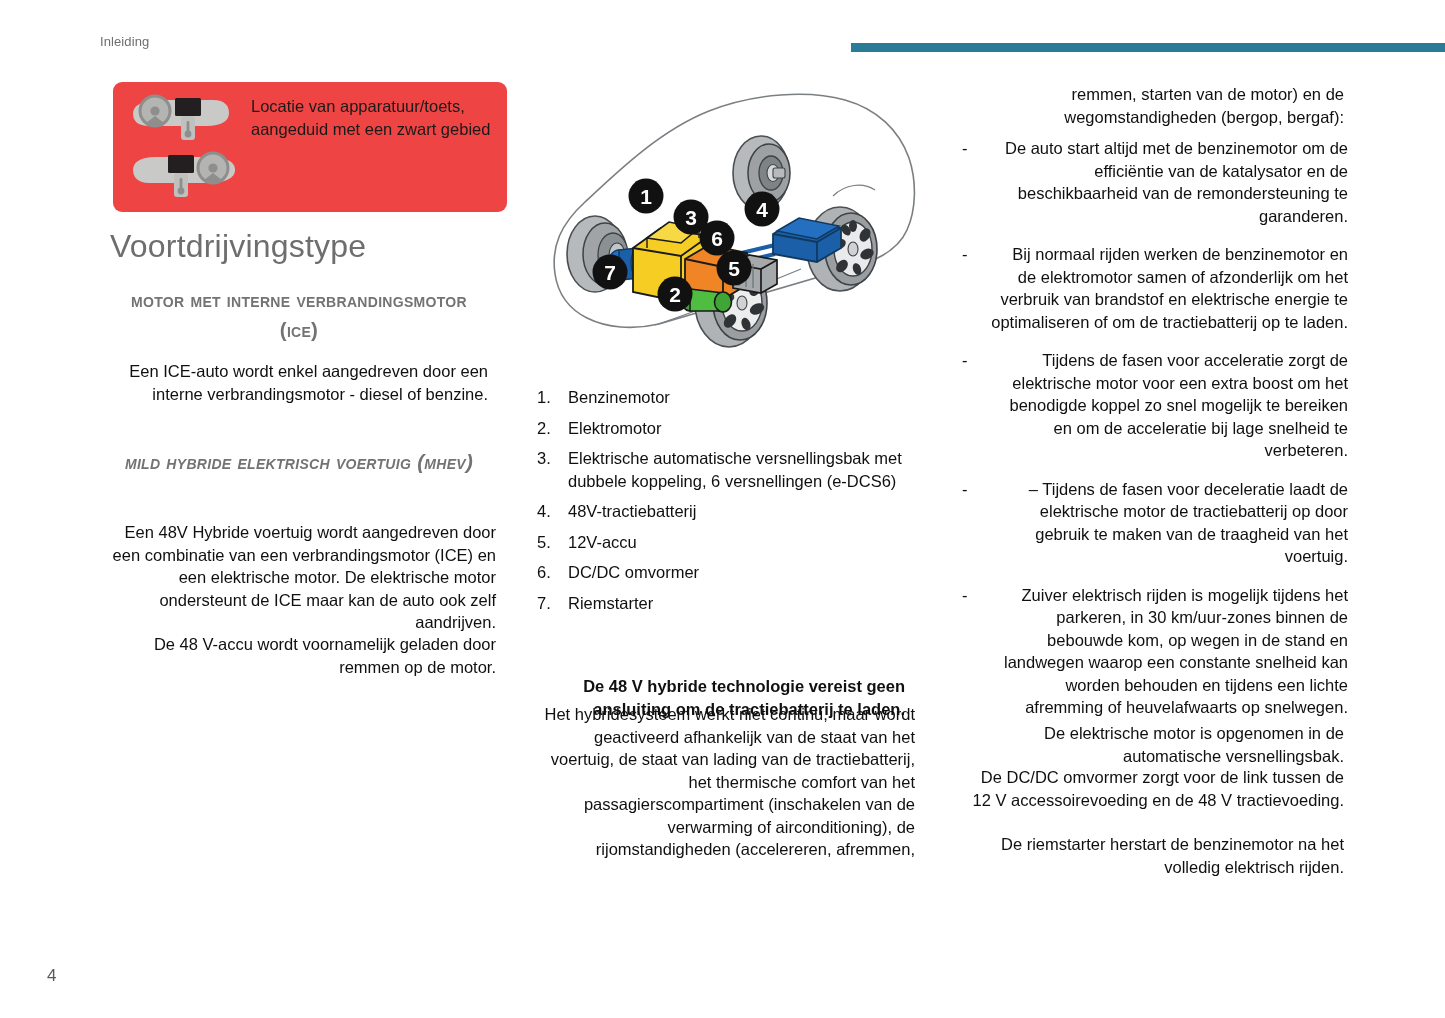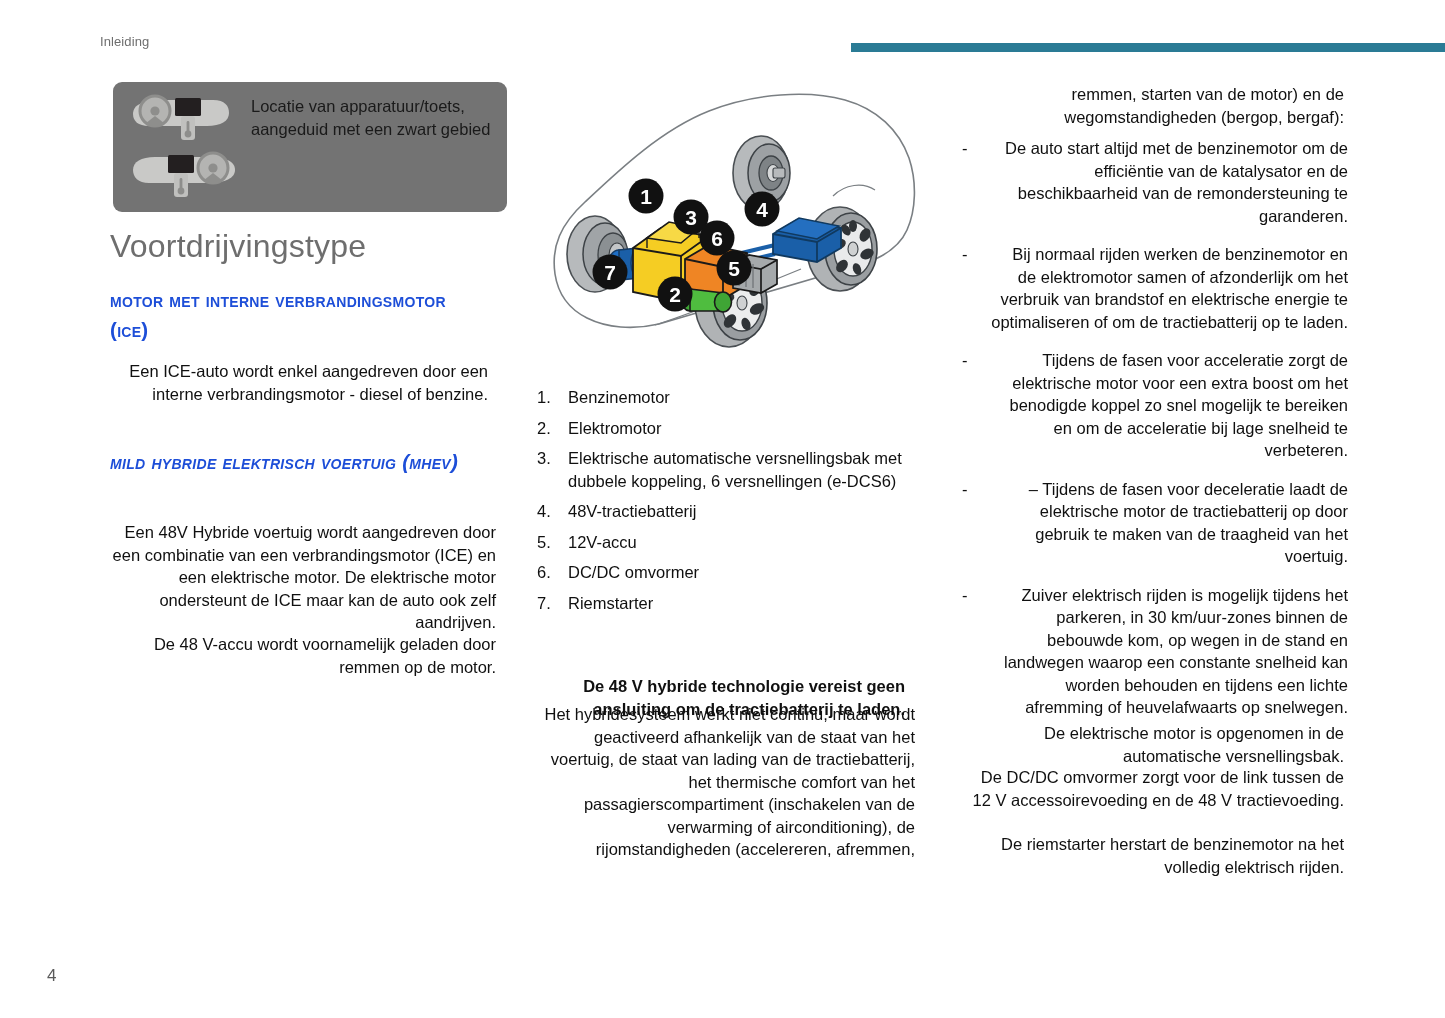--- a/index.html
+++ b/index.html
@@ -43,21 +43,21 @@
     color: #5a5a5a;
   }
 
   
   .note-box {
     position: absolute;
     left: 113px;
     top: 82px;
     width: 394px;
     height: 130px;
-    background: #737373;
+    background: #ef4444;
     border-radius: 9px;
   }
   .note-icons {
     position: absolute;
     left: 12px;
     top: 8px;
     width: 120px;
     height: 114px;
   }
   .note-text {
@@ -81,21 +81,22 @@
   }
   h2.sub-title {
     font-size: 20.5px;
     font-weight: bold;
     font-variant: small-caps;
     text-transform: lowercase;
     margin: 0;
     padding: 0;
     line-height: 30px;
     letter-spacing: 0.3px;
-    color: #1d4ed8;
+    color: #737373;
+    text-align: center;
   }
   h2.sub-title::first-letter { font-size: 20.5px; }
 
   p.body {
     font-size: 16.5px;
     line-height: 22.5px;
     margin: 0;
     color: #101010;
     text-align: right;
   }

